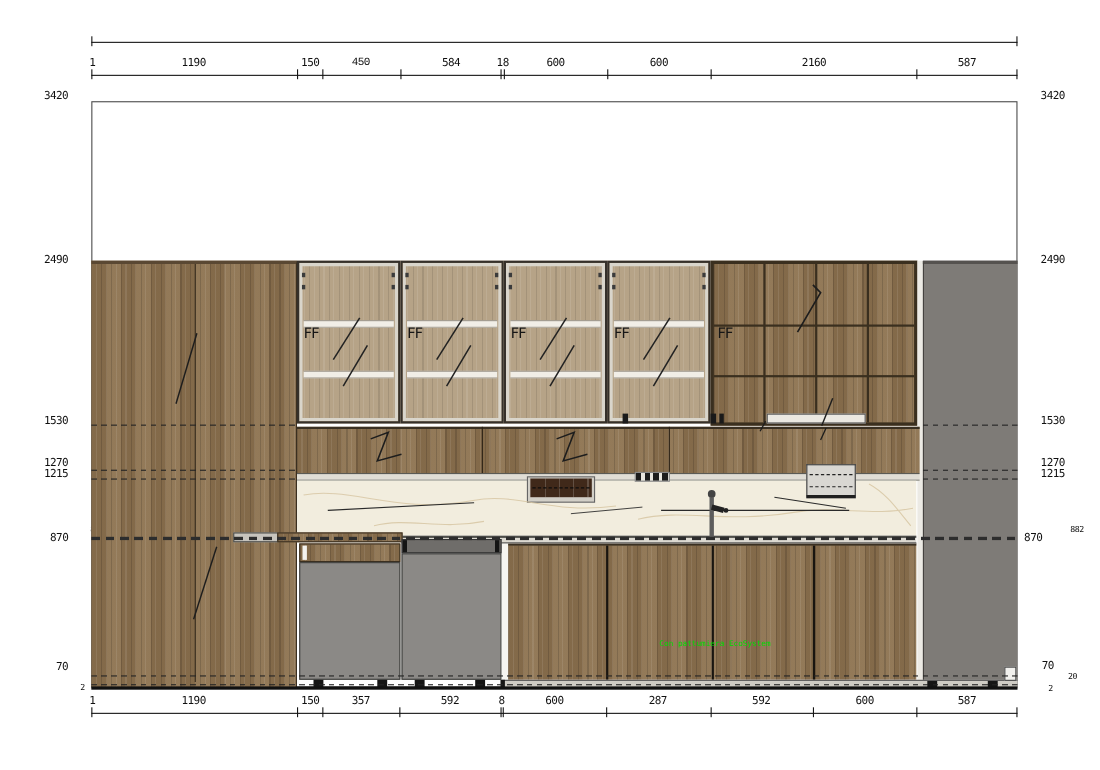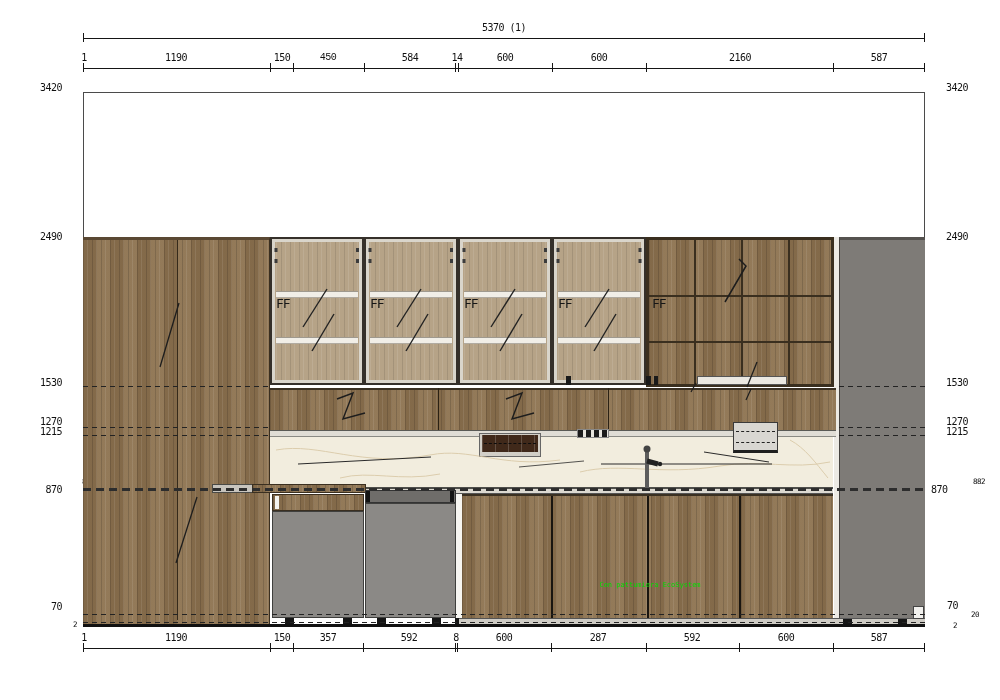--- a/index.html
+++ b/index.html
@@ -29,31 +29,30 @@
   .gv{position:absolute;top:0;width:2px;height:100%;background:#3a2f1f;}
   .gh{position:absolute;left:0;width:100%;height:2px;background:#3a2f1f;}
   .note{position:absolute;font-size:7px;color:#00dd00;text-align:center;z-index:6;letter-spacing:0;}
   svg{position:absolute;left:0;top:0;z-index:6;}
 </style>
 </head>
 <body>
 
 <div class="canvas">
 
-  <div class="dim" style="left:83px;top:22px;width:842px;">5370 (1)</div>
   <div class="hline" style="left:83px;top:38px;width:842px;"></div>
   <div class="tick" style="left:83px;top:33px;"></div>
   <div class="tick" style="left:924px;top:33px;"></div>
 
   <div class="dim" style="left:78px;top:52px;width:12px;">1</div>
   <div class="dim" style="left:146px;top:52px;width:60px;">1190</div>
   <div class="dim" style="left:262px;top:52px;width:40px;">150</div>
   <div class="dim" style="left:308px;top:52px;width:40px;font-family:Liberation Mono, monospace;">450</div>
   <div class="dim" style="left:390px;top:52px;width:40px;">584</div>
-  <div class="dim" style="left:446px;top:52px;width:22px;">14</div>
+  <div class="dim" style="left:446px;top:52px;width:22px;">18</div>
   <div class="dim" style="left:485px;top:52px;width:40px;">600</div>
   <div class="dim" style="left:579px;top:52px;width:40px;">600</div>
   <div class="dim" style="left:714px;top:52px;width:52px;">2160</div>
   <div class="dim" style="left:859px;top:52px;width:40px;">587</div>
 
   <div class="hline" style="left:83px;top:68px;width:842px;"></div>
   <div class="tick" style="left:83px;top:63px;"></div>
   <div class="tick" style="left:270px;top:63px;"></div>
   <div class="tick" style="left:293px;top:63px;"></div>
   <div class="tick" style="left:364px;top:63px;"></div>

